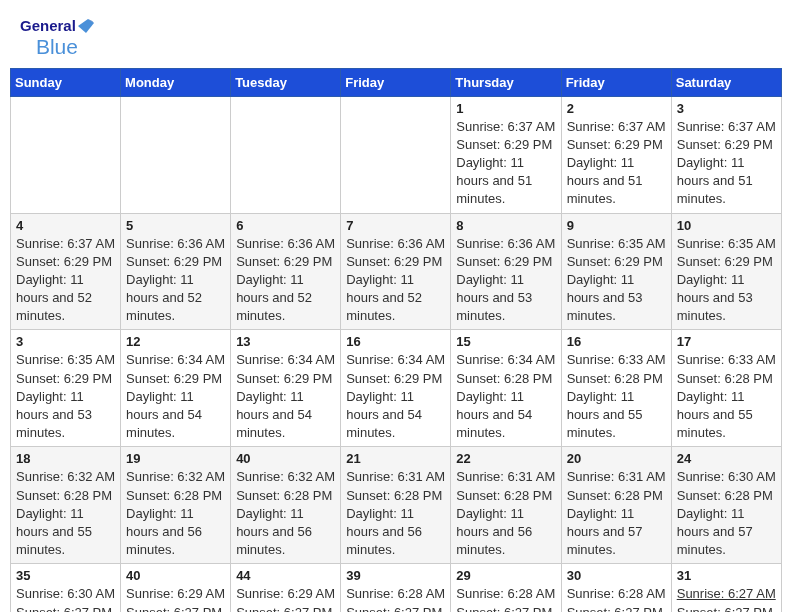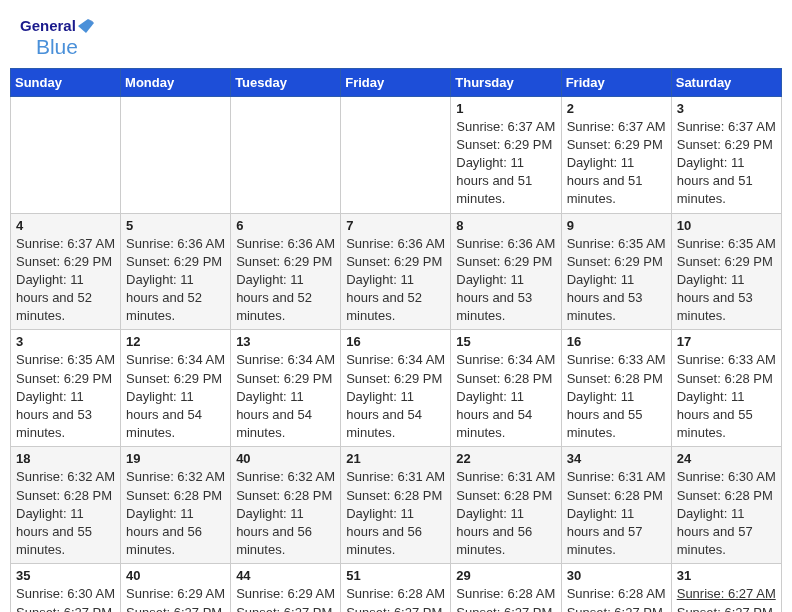--- a/index.html
+++ b/index.html
@@ -245,21 +245,21 @@
 Sunset: 6:28 PM
 Daylight: 11 hours and 56 minutes.</div>
         </td>
         <td>
           <div class="day-number">22</div>
           <div class="day-info" style="white-space: pre-line;">Sunrise: 6:31 AM
 Sunset: 6:28 PM
 Daylight: 11 hours and 56 minutes.</div>
         </td>
         <td>
-          <div class="day-number">34</div>
+          <div class="day-number">20</div>
           <div class="day-info" style="white-space: pre-line;">Sunrise: 6:31 AM
 Sunset: 6:28 PM
 Daylight: 11 hours and 57 minutes.</div>
         </td>
         <td>
           <div class="day-number">24</div>
           <div class="day-info" style="white-space: pre-line;">Sunrise: 6:30 AM
 Sunset: 6:28 PM
 Daylight: 11 hours and 57 minutes.</div>
         </td>
@@ -277,21 +277,21 @@
 Sunset: 6:27 PM
 Daylight: 11 hours and 58 minutes.</div>
         </td>
         <td>
           <div class="day-number">44</div>
           <div class="day-info" style="white-space: pre-line;">Sunrise: 6:29 AM
 Sunset: 6:27 PM
 Daylight: 11 hours and 58 minutes.</div>
         </td>
         <td>
-          <div class="day-number">51</div>
+          <div class="day-number">39</div>
           <div class="day-info" style="white-space: pre-line;">Sunrise: 6:28 AM
 Sunset: 6:27 PM
 Daylight: 11 hours and 58 minutes.</div>
         </td>
         <td>
           <div class="day-number">29</div>
           <div class="day-info" style="white-space: pre-line;">Sunrise: 6:28 AM
 Sunset: 6:27 PM
 Daylight: 11 hours and 58 minutes.</div>
         </td>

